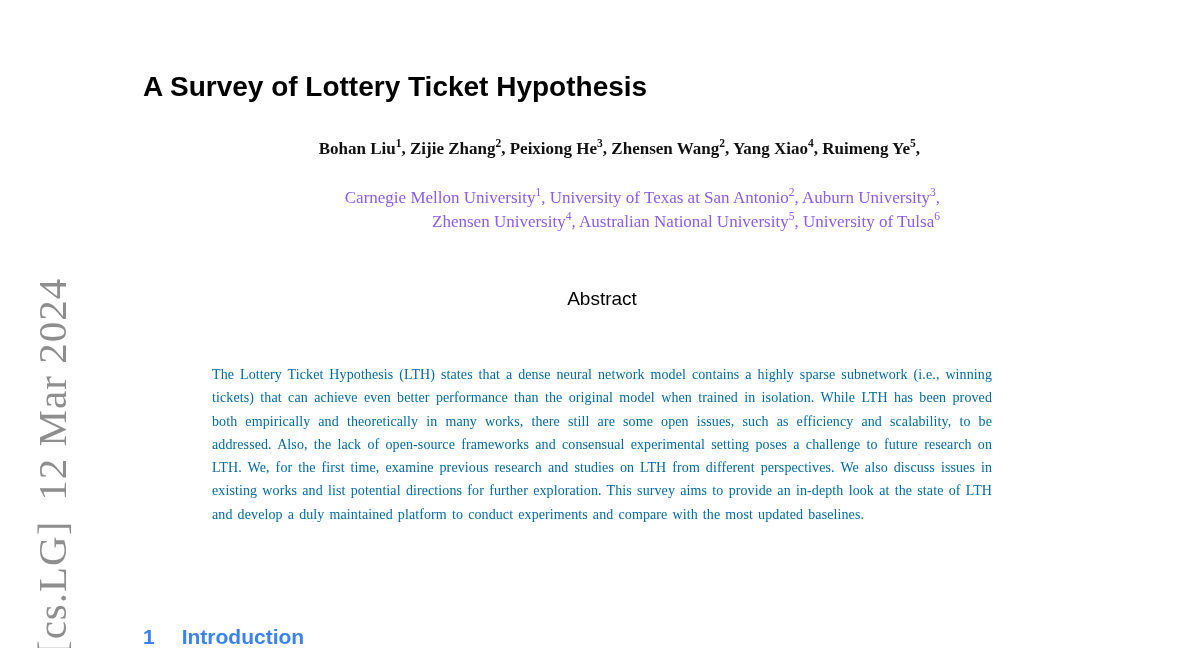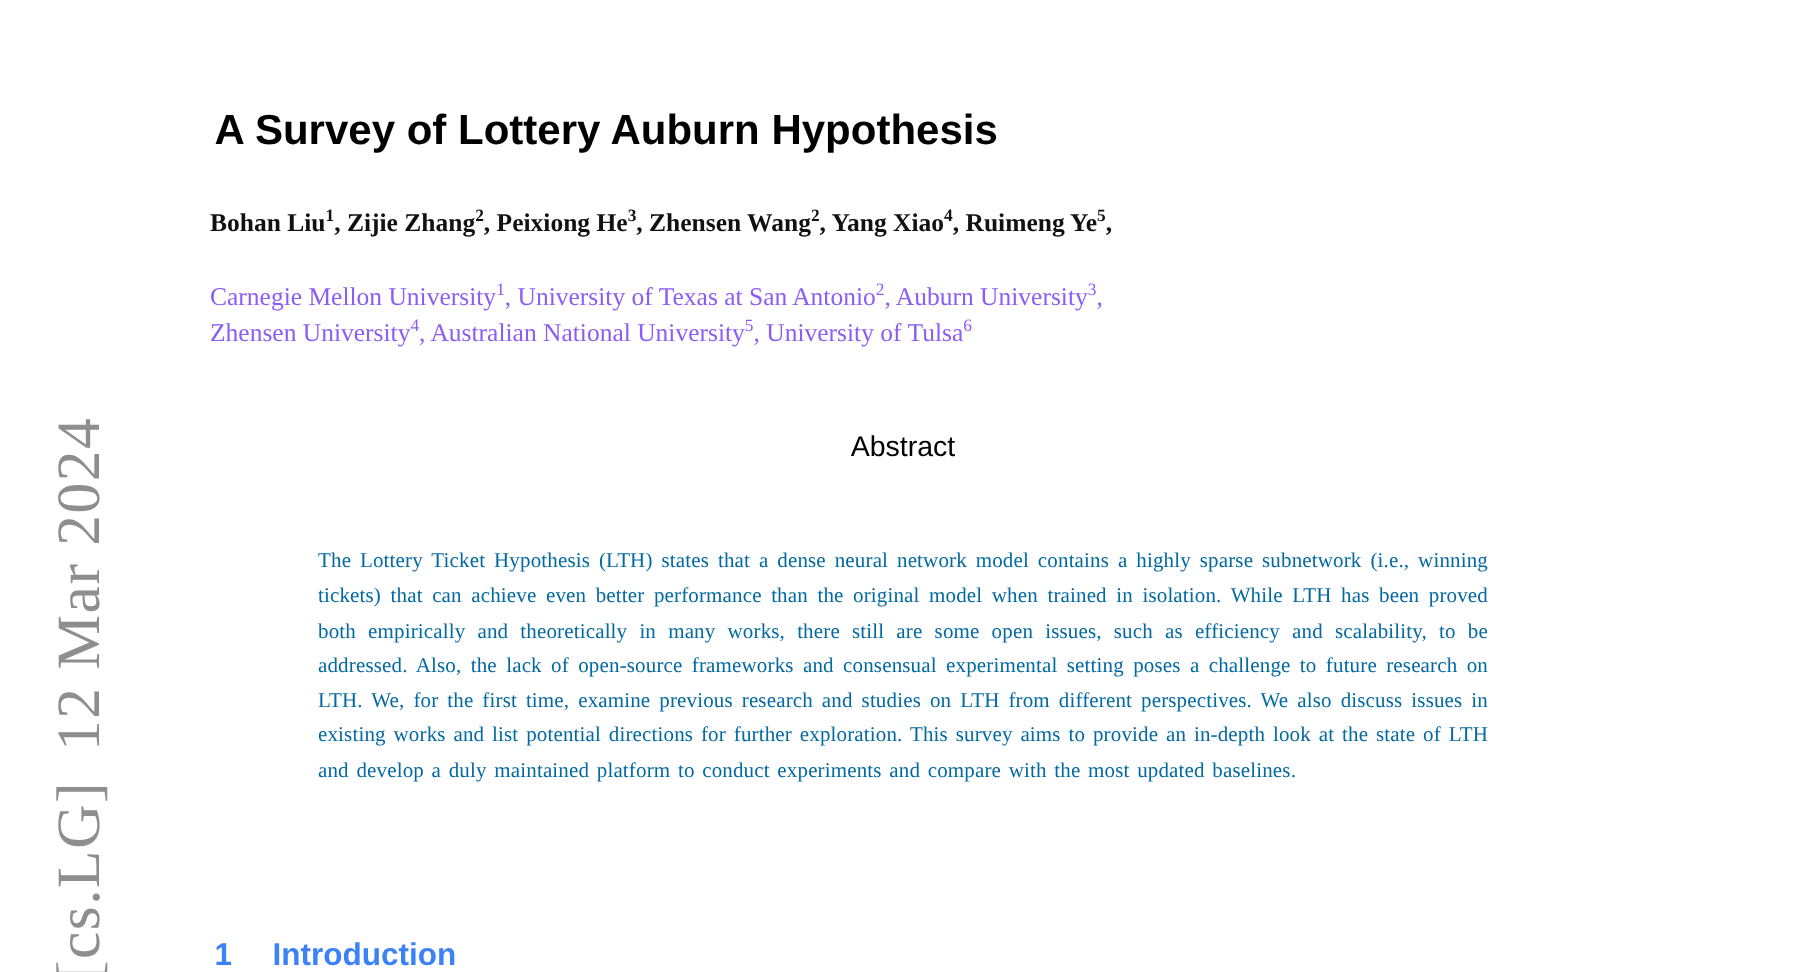--- a/index.html
+++ b/index.html
@@ -102,32 +102,33 @@
     font-size: 21px;
     color: #3b82f6;
     white-space: nowrap;
   }
   .section-heading .sec-num {
     display: inline-block;
     margin-right: 27px;
   }
   .author-line, .affil-line {
     white-space: nowrap;
+    text-align: right;
   }
 </style>
 </head>
 <body>
 
 <div class="page">
 
   <div class="watermark">
     <span class="cat">[cs.LG]</span><span>12 Mar 2024</span>
   </div>
 
-  <h1 class="paper-title">A Survey of Lottery Auburn Hypothesis</h1>
+  <h1 class="paper-title">A Survey of Lottery Ticket Hypothesis</h1>
 
   <div class="authors">
     <div class="author-line">
       <span><span>Bohan Liu</span><sup>1</sup><span>,</span></span>
       <span><span>Zijie Zhang</span><sup>2</sup><span>,</span></span>
       <span><span>Peixiong He</span><sup>3</sup><span>,</span></span>
       <span><span>Zhensen Wang</span><sup>2</sup><span>,</span></span>
       <span><span>Yang Xiao</span><sup>4</sup><span>,</span></span>
       <span><span>Ruimeng Ye</span><sup>5</sup><span>,</span></span>
     </div>

